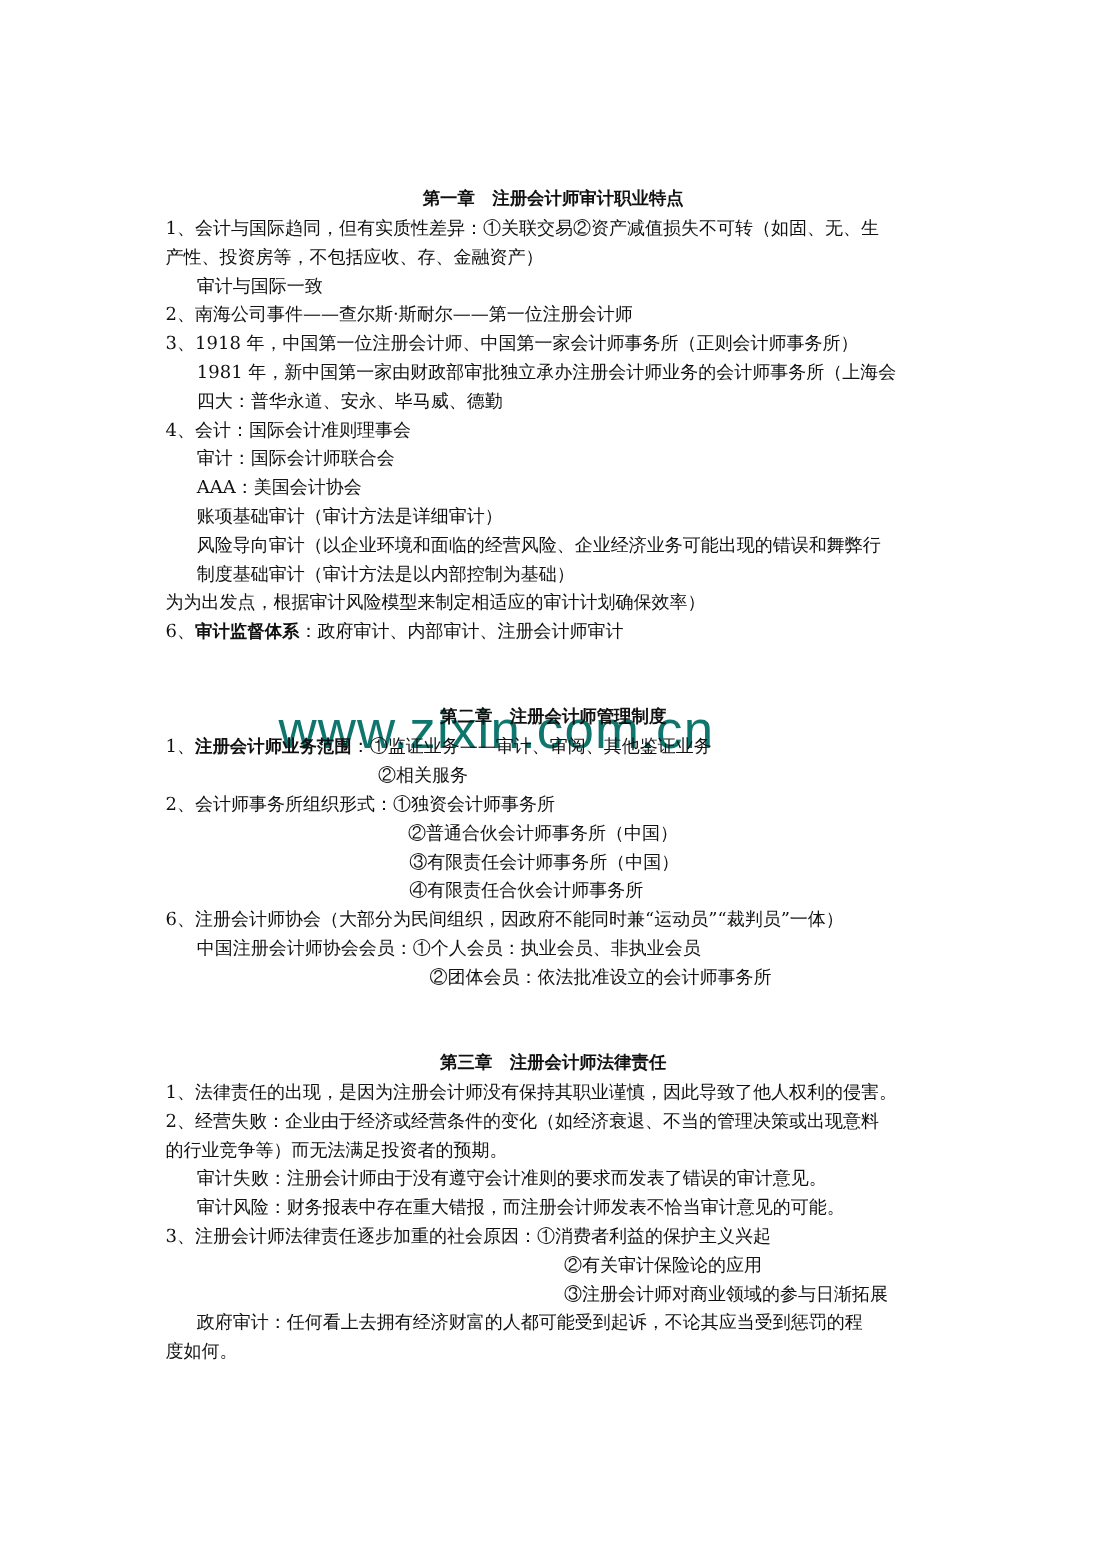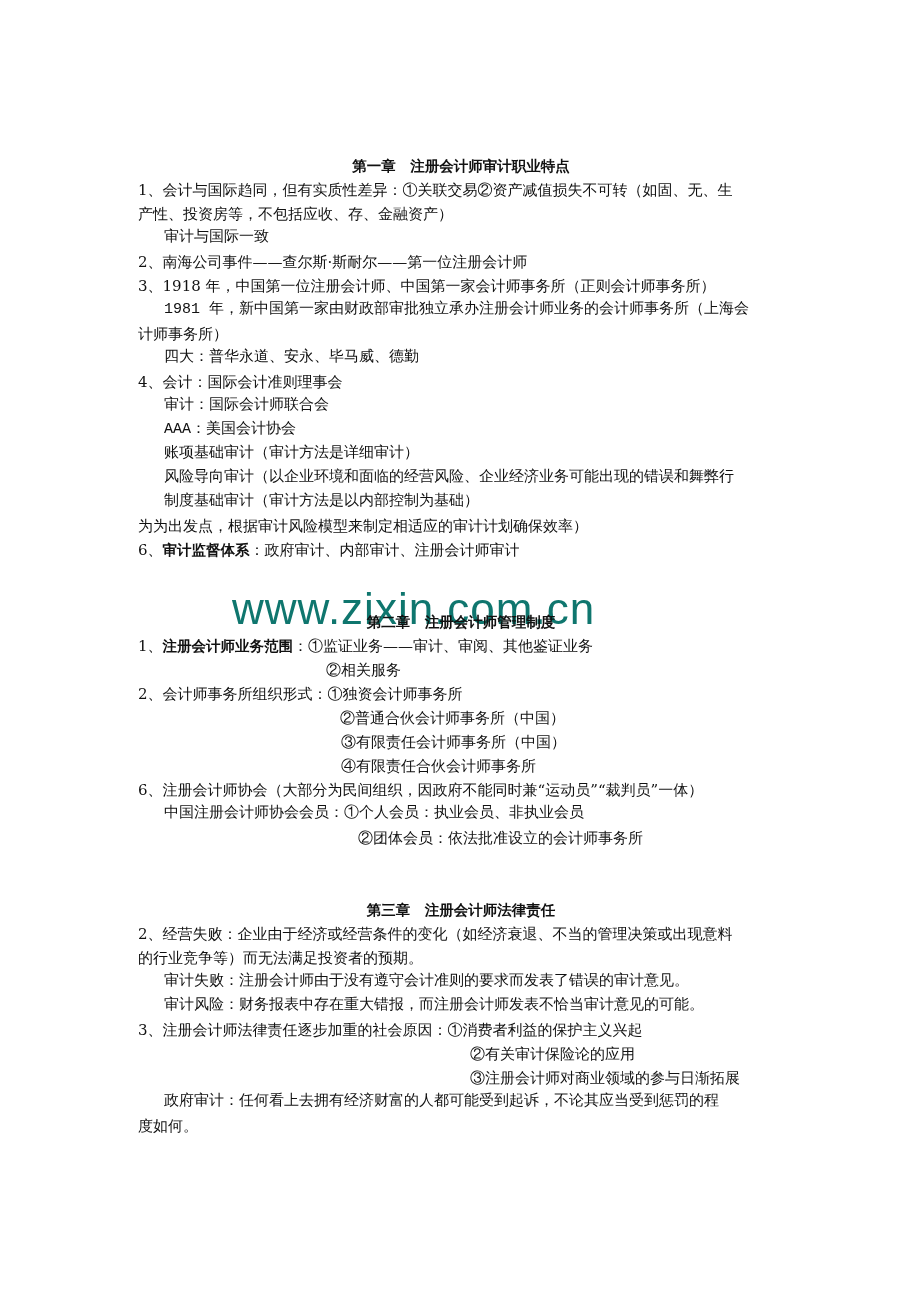--- a/index.html
+++ b/index.html
@@ -2,21 +2,21 @@
 <html><head>
 <meta charset="utf-8">
 <style>
   html, body { margin: 0; padding: 0; background: #ffffff; }
   body { width: 920px; height: 1302px; position: relative; overflow: hidden;
          font-family: "DejaVu Serif", "Liberation Serif", serif; color: #111; }
   .page { position: absolute; left: 138px; top: 112px; width: 646px; margin-top: 42px; }
   .line { position: relative; height: 24px; line-height: 24px; font-size: 15px;
           white-space: nowrap; letter-spacing: 0px; }
   .title { text-align: center; font-weight: bold; font-family: "DejaVu Sans", "Liberation Sans", sans-serif; font-size: 14.5px; }
-  .ind { padding-left: 26px; font-family: Liberation Mono, monospace; }
+  .ind { padding-left: 26px; }
   .b { font-weight: bold; font-family: "DejaVu Sans", "Liberation Sans", sans-serif; font-size: 14.5px; }
   .blank { height: 24px; }
   .abs { position: absolute; top: 0; }
   .watermark { position: absolute; left: 232px; top: 576px; font-family: "Liberation Sans", sans-serif;
                font-size: 44px; color: #0f766e; letter-spacing: 1px; line-height: 66px; z-index: 0; }
   .page { z-index: 1; }
 </style>
 </head>
 <body>
 
@@ -24,38 +24,37 @@
 
 <div class="page">
 
   <div class="line title">第一章　注册会计师审计职业特点</div>
   <div class="line">1、会计与国际趋同，但有实质性差异：①关联交易②资产减值损失不可转（如固、无、生</div>
   <div class="line">产性、投资房等，不包括应收、存、金融资产）</div>
   <div class="line ind">审计与国际一致</div>
   <div class="line">2、南海公司事件——查尔斯·斯耐尔——第一位注册会计师</div>
   <div class="line">3、1918 年，中国第一位注册会计师、中国第一家会计师事务所（正则会计师事务所）</div>
   <div class="line ind">1981 年，新中国第一家由财政部审批独立承办注册会计师业务的会计师事务所（上海会</div>
-  <div class="line">计师事务所）</div>
   <div class="line ind">四大：普华永道、安永、毕马威、德勤</div>
   <div class="line">4、会计：国际会计准则理事会</div>
   <div class="line ind">审计：国际会计师联合会</div>
   <div class="line ind">AAA：美国会计协会</div>
   <div class="line ind">账项基础审计（审计方法是详细审计）</div>
   <div class="line ind">风险导向审计（以企业环境和面临的经营风险、企业经济业务可能出现的错误和舞弊行</div>
   <div class="line ind">制度基础审计（审计方法是以内部控制为基础）</div>
   <div class="line">为为出发点，根据审计风险模型来制定相适应的审计计划确保效率）</div>
   <div class="line"><span>6、</span><span class="b">审计监督体系</span><span>：政府审计、内部审计、注册会计师审计</span></div>
 
   <div class="blank"></div>
   <div class="blank"></div>
 
   <div class="line title">第二章　注册会计师管理制度</div>
   <div class="line"><span>1、</span><span class="b">注册会计师业务范围</span><span>：</span><span>①监证业务——审计、审阅、其他鉴证业务</span></div>
   <div class="line">
-      <span class="abs" style="left:188px">②相关服务</span>
+      <span class="abs" style="left:177px">②相关服务</span>
     </div>
   <div class="line"><span>2、会计师事务所组织形式：</span><span>①独资会计师事务所</span></div>
   <div class="line">
       <span class="abs" style="left:202px">②普通合伙会计师事务所（中国）</span>
     </div>
   <div class="line">
       <span class="abs" style="left:203px">③有限责任会计师事务所（中国）</span>
     </div>
   <div class="line">
       <span class="abs" style="left:203px">④有限责任合伙会计师事务所</span>
@@ -63,20 +62,21 @@
   <div class="line">6、注册会计师协会（大部分为民间组织，因政府不能同时兼“运动员”“裁判员”一体）</div>
   <div class="line ind"><span>中国注册会计师协会会员：</span><span>①个人会员：执业会员、非执业会员</span></div>
   <div class="line">
       <span class="abs" style="left:220px">②团体会员：依法批准设立的会计师事务所</span>
     </div>
 
   <div class="blank"></div>
   <div class="blank"></div>
 
   <div class="line title">第三章　注册会计师法律责任</div>
+  <div class="line">1、法律责任的出现，是因为注册会计师没有保持其职业谨慎，因此导致了他人权利的侵害。</div>
   <div class="line">2、经营失败：企业由于经济或经营条件的变化（如经济衰退、不当的管理决策或出现意料</div>
   <div class="line">的行业竞争等）而无法满足投资者的预期。</div>
   <div class="line ind">审计失败：注册会计师由于没有遵守会计准则的要求而发表了错误的审计意见。</div>
   <div class="line ind">审计风险：财务报表中存在重大错报，而注册会计师发表不恰当审计意见的可能。</div>
   <div class="line"><span>3、注册会计师法律责任逐步加重的社会原因：</span><span>①消费者利益的保护主义兴起</span></div>
   <div class="line">
       <span class="abs" style="left:332px">②有关审计保险论的应用</span>
     </div>
   <div class="line">
       <span class="abs" style="left:332px">③注册会计师对商业领域的参与日渐拓展</span>

